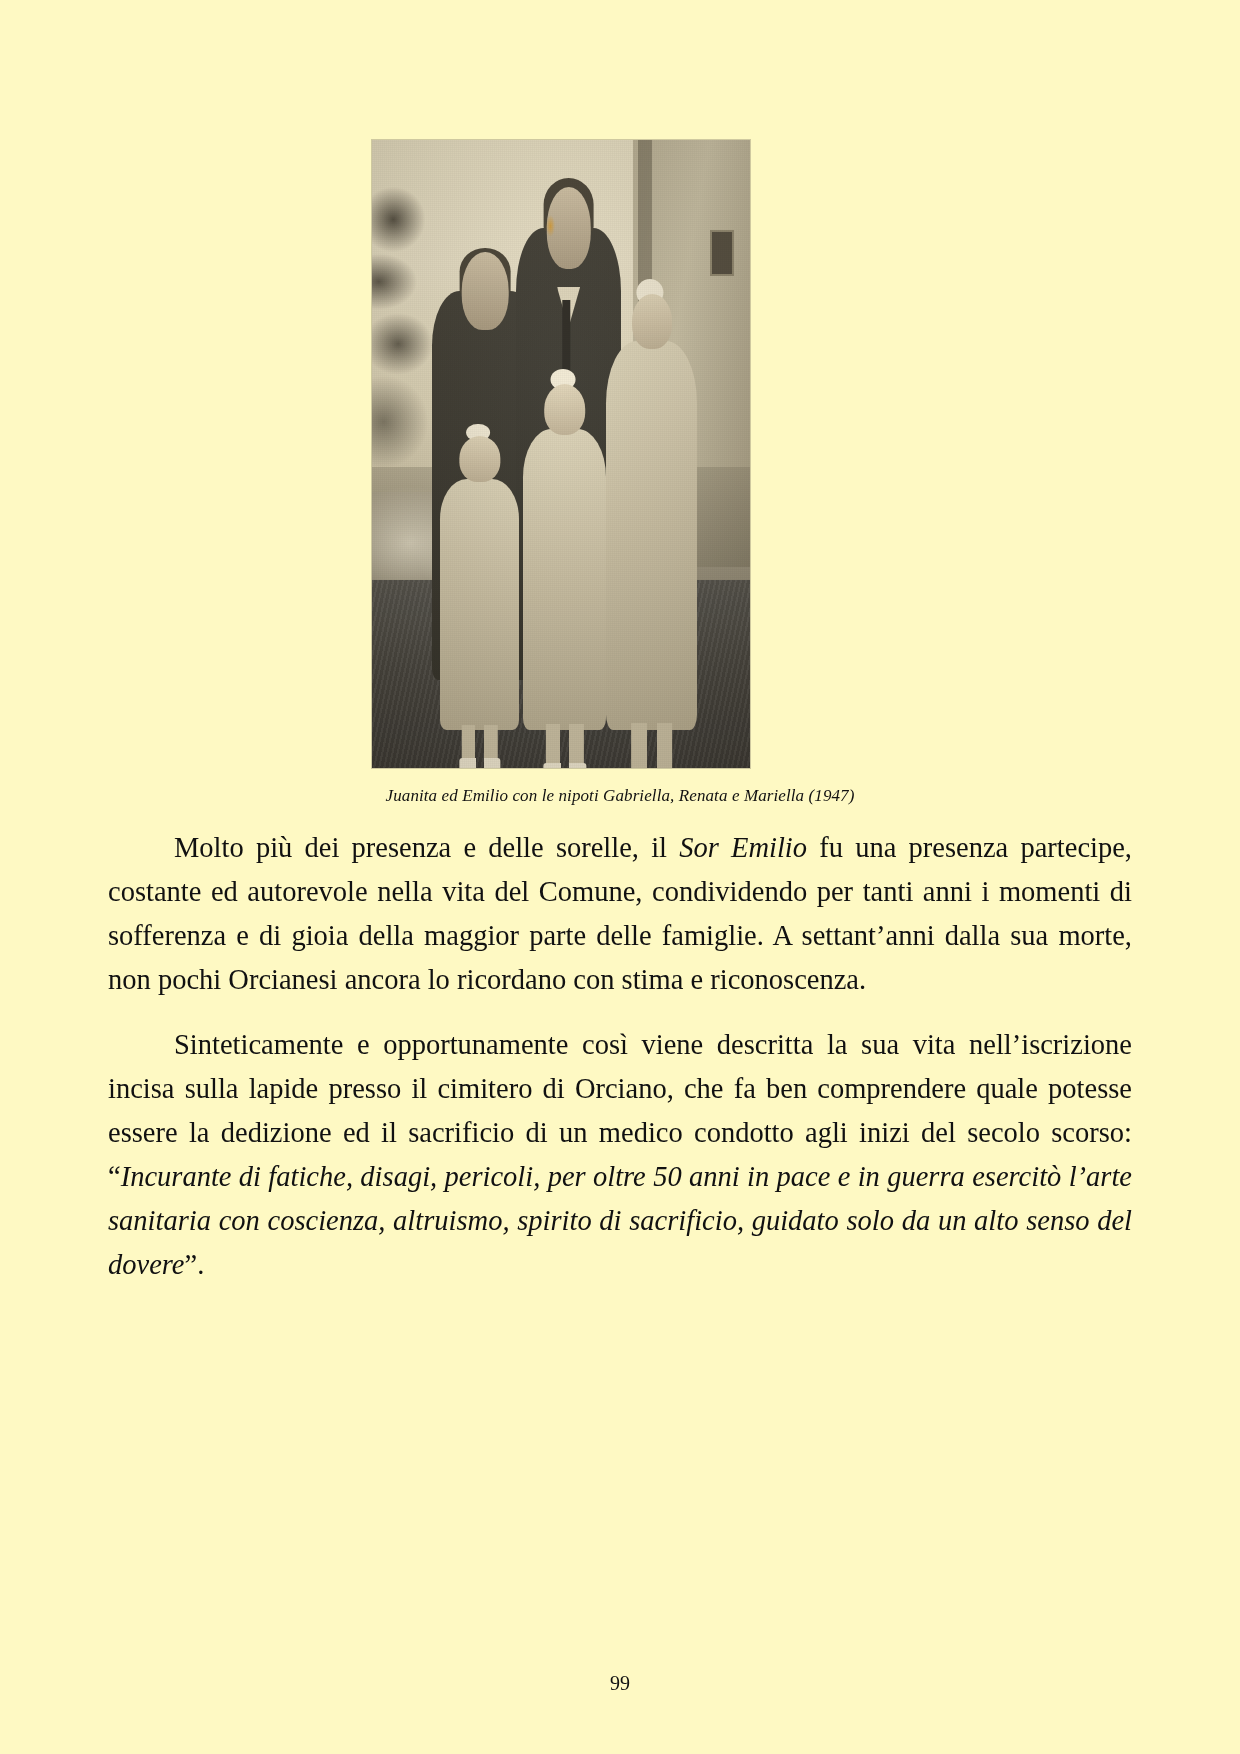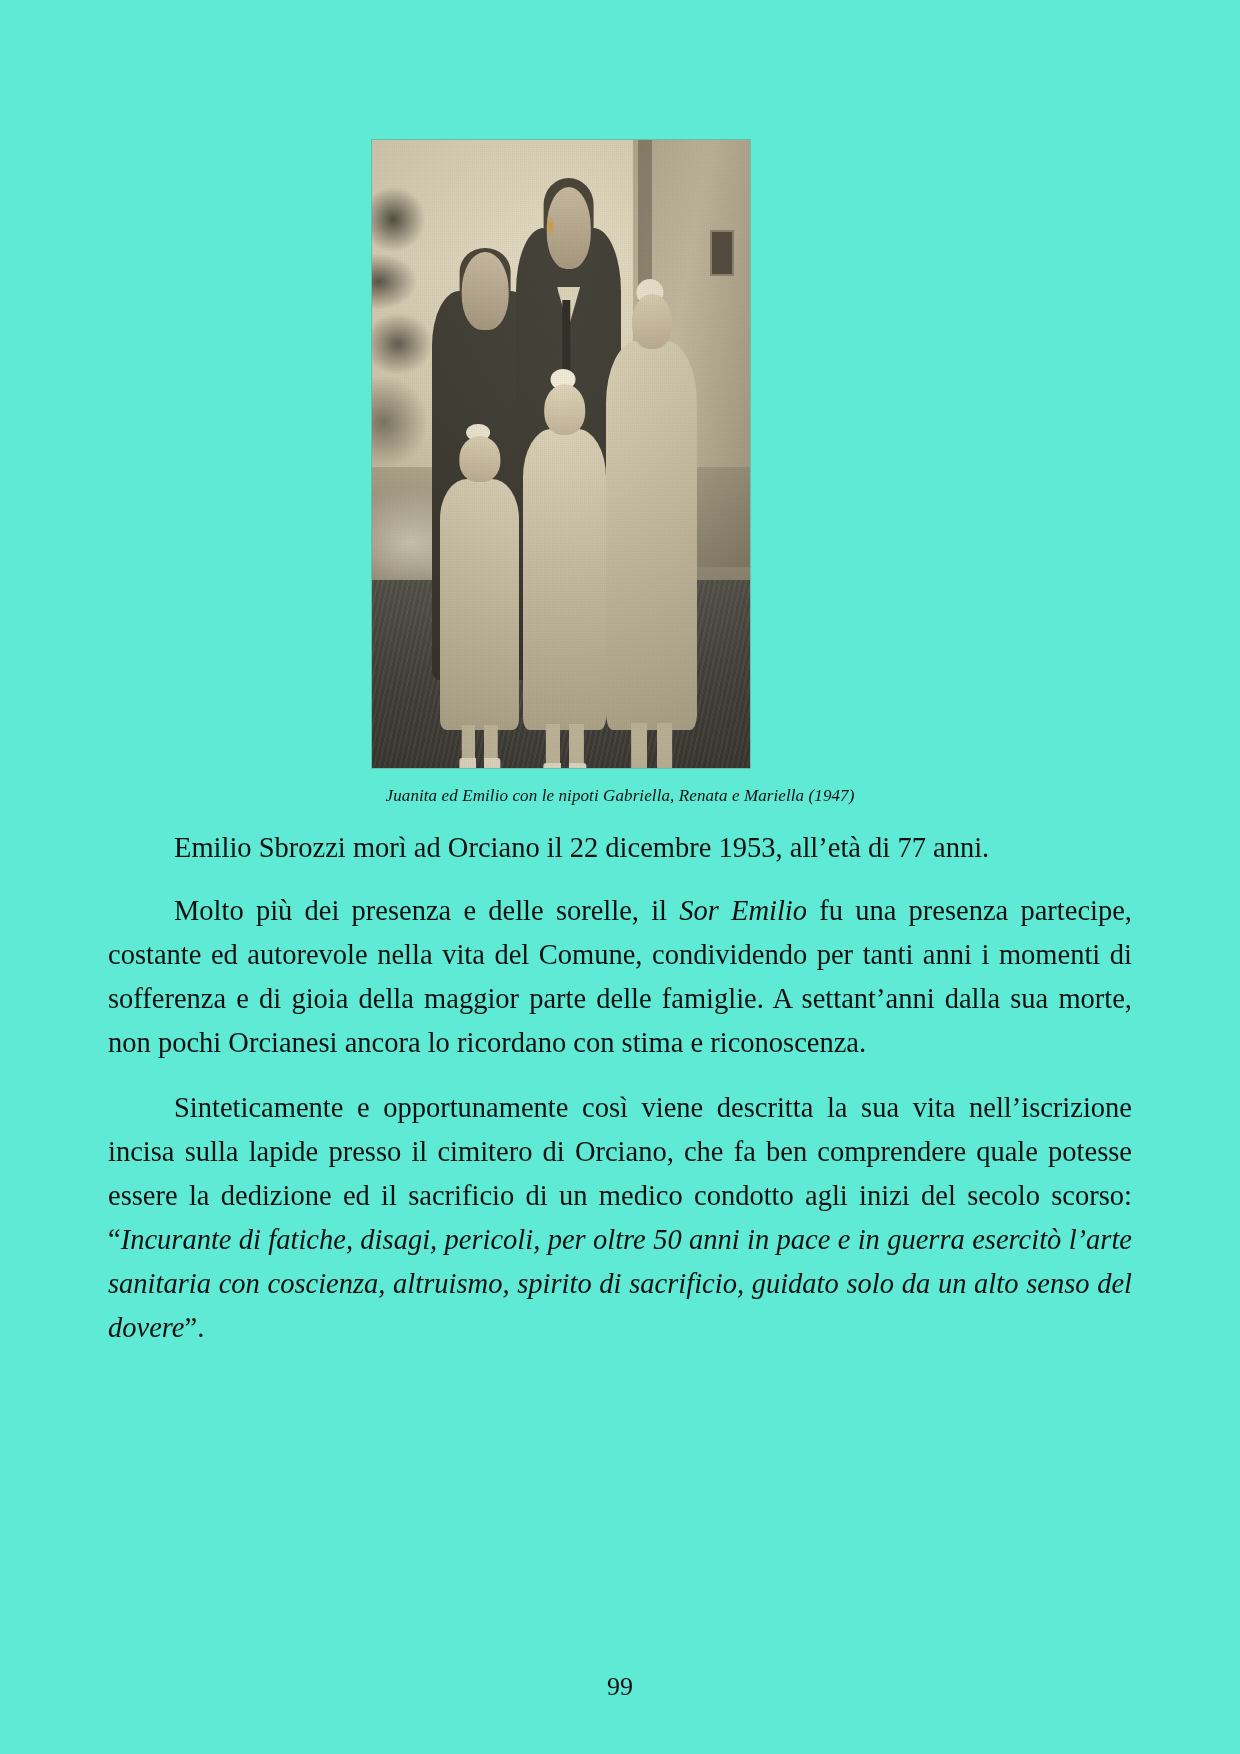--- a/index.html
+++ b/index.html
@@ -12,21 +12,21 @@
     height: 1754px;
     position: relative;
     font-family: "Liberation Serif", "DejaVu Serif", serif;
     color: #111111;
     overflow: hidden;
   }
 
   .page {
     position: absolute;
     inset: 0;
-    background: #5eead4;
+    background: #fef9c3;
     text-decoration: underline;
   }
 
   
   .figure {
     position: absolute;
     left: 372px;
     top: 140px;
     width: 378px;
     height: 628px;
@@ -246,21 +246,21 @@
   }
   .body p.tight { margin-bottom: 19px; }
   .body i { font-style: italic; }
 
   
   .folio {
     position: absolute;
     left: 0; right: 0;
     top: 1672px;
     text-align: center;
-    font-size: 26px;
+    font-size: 20px;
   }
 </style>
 </head>
 <body>
 
 <div class="page">
 
   <div class="figure">
     <div class="photo">
       <div class="sky"></div>
@@ -304,21 +304,20 @@
       <div class="flare"></div>
       <div class="tone"></div>
       <div class="grain"></div>
     </div>
   </div>
 
   <div class="caption">Juanita ed Emilio con le nipoti Gabriella, Renata e Mariella (1947)</div>
 
   <div class="body">
 
-    <p class="tight"><span>Emilio Sbrozzi morì ad Orciano il 22 dicembre 1953, all’età di 77 anni.</span></p>
 
     <p><span>Molto più dei presenza e delle sorelle, il </span><i>Sor Emilio</i><span> fu una presenza partecipe, costante ed autorevole nella vita del Comune, condividendo per tanti anni i momenti di sofferenza e di gioia della maggior parte delle famiglie. A settant’anni dalla sua morte, non pochi Orcianesi ancora lo ricordano con stima e riconoscenza.</span></p>
 
     <p><span>Sinteticamente e opportunamente così viene descritta la sua vita nell’iscrizione incisa sulla lapide presso il cimitero di Orciano, che fa ben comprendere quale potesse essere la dedizione ed il sacrificio di un medico condotto agli inizi del secolo scorso: “</span><i>Incurante di fatiche, disagi, pericoli, per oltre 50 anni in pace e in guerra esercitò l’arte sanitaria con coscienza, altruismo, spirito di sacrificio, guidato solo da un alto senso del dovere</i><span>”.</span></p>
 
   </div>
 
   <div class="folio">99</div>
 
 </div>

